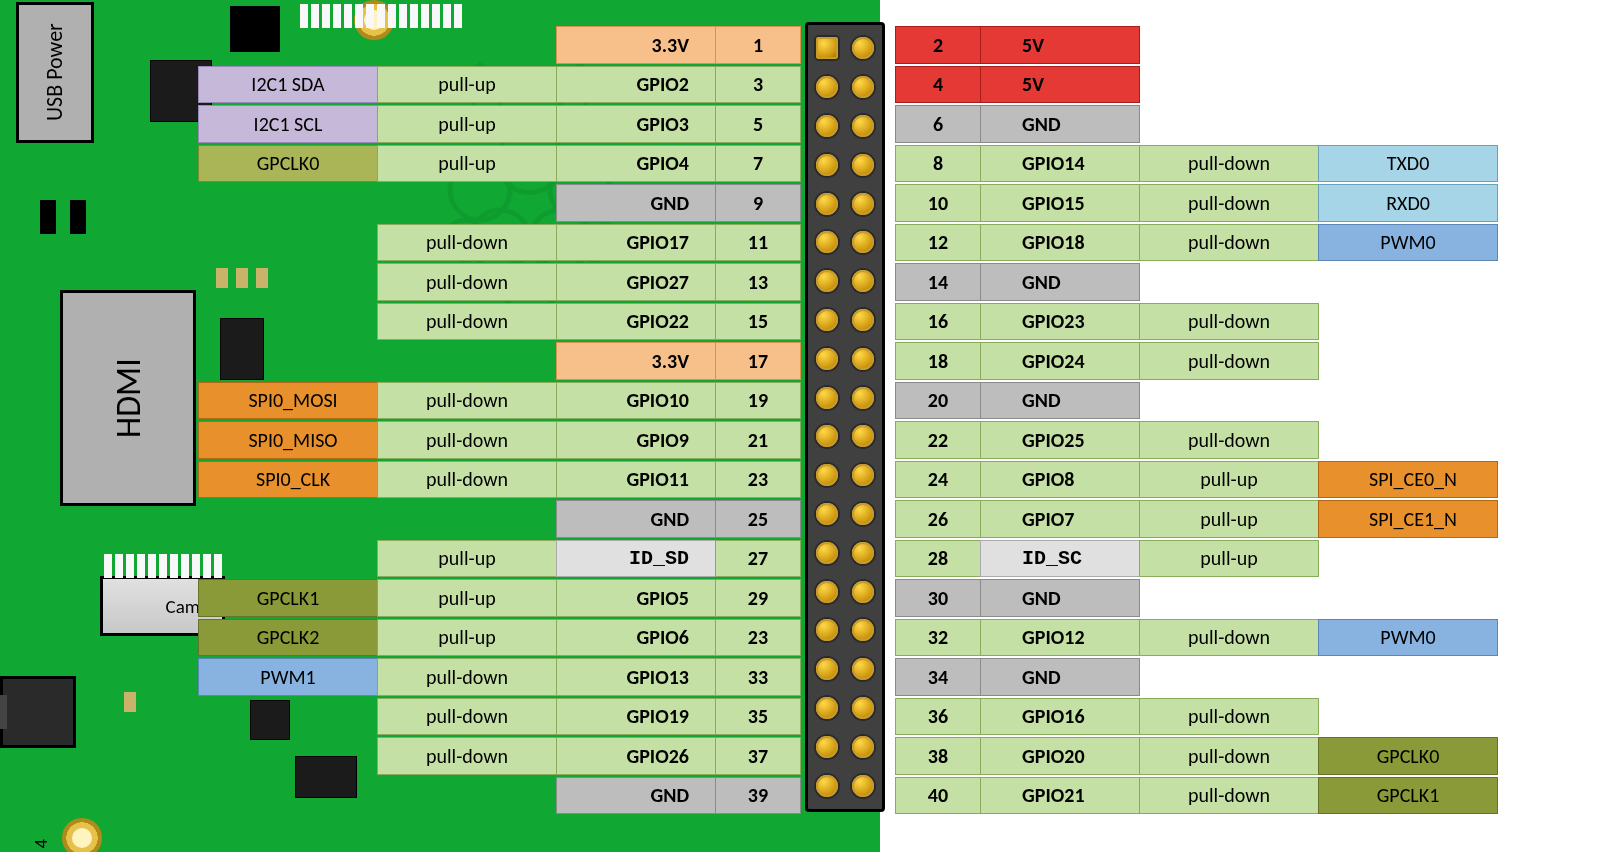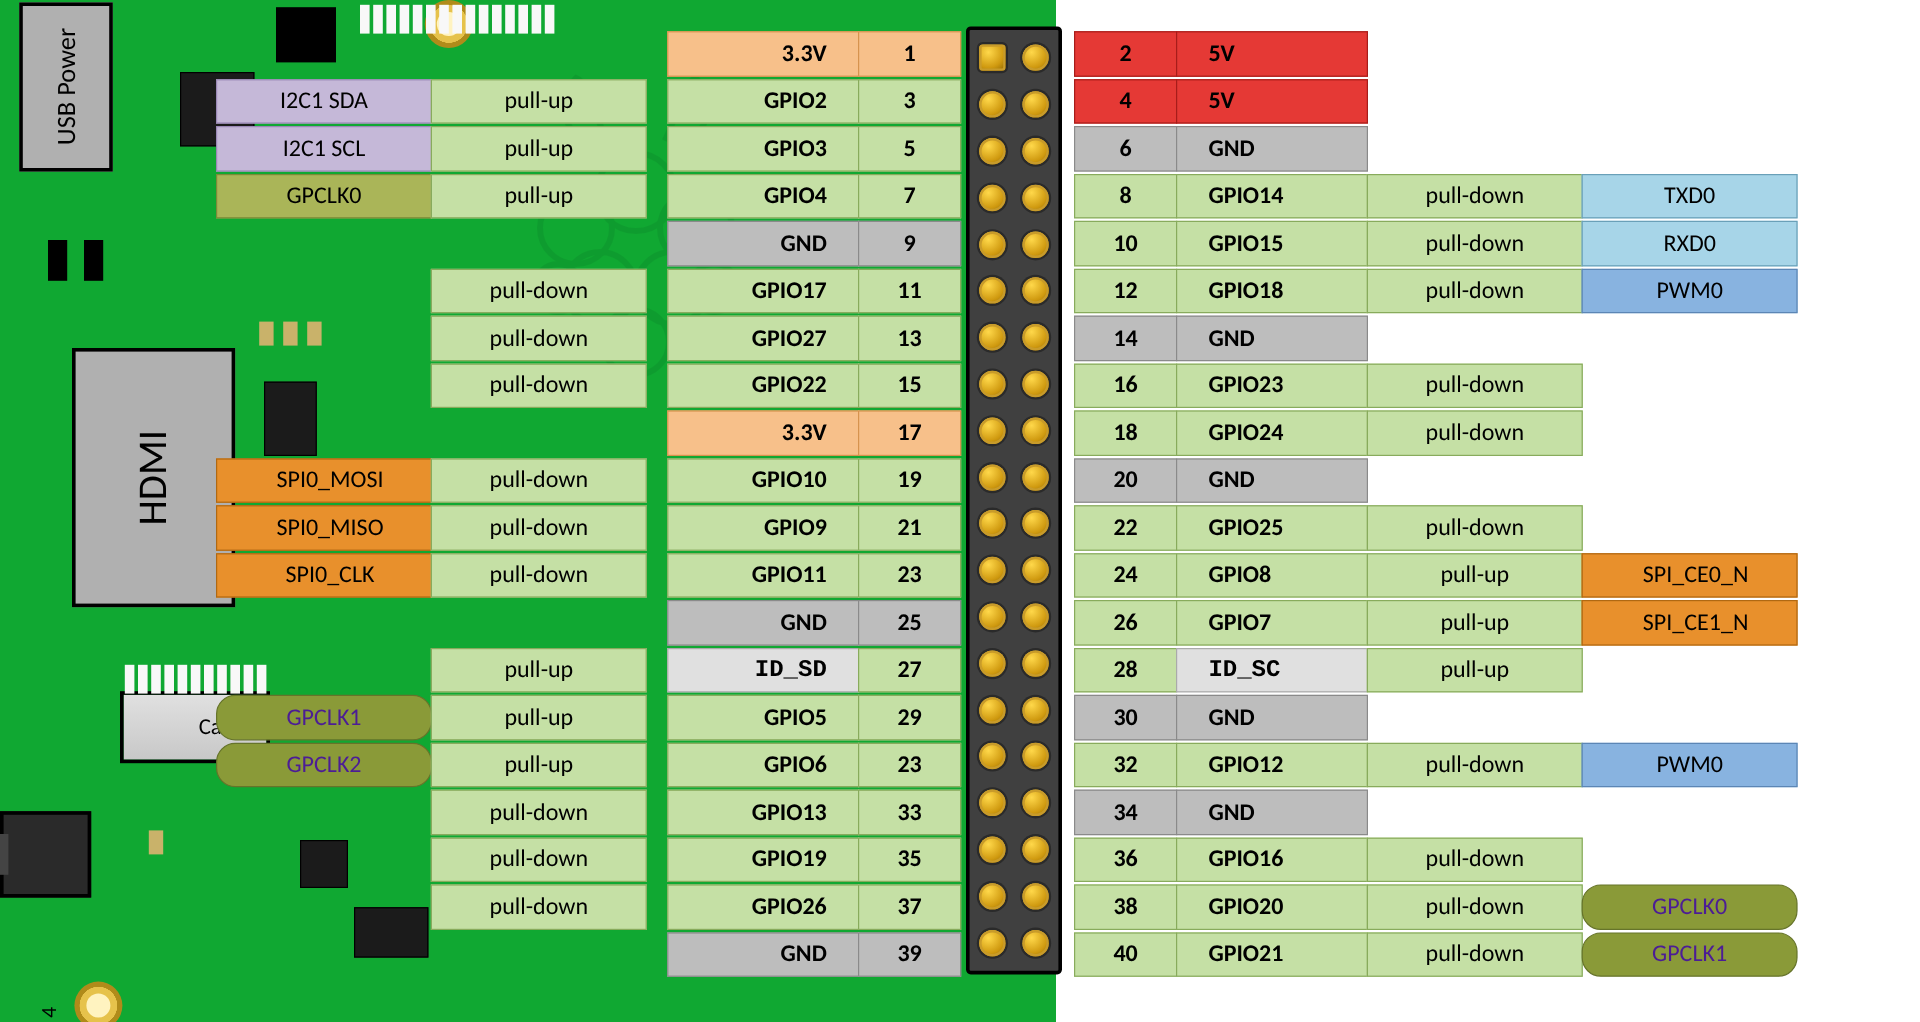--- a/index.html
+++ b/index.html
@@ -158,37 +158,37 @@
     border: 1px solid rgba(0,0,0,0.5);
     display:flex;
     align-items:center;
     box-sizing: border-box;
     padding: 0 14px;
     white-space: nowrap;
     margin-left: -1px;
   }
   .cell.b { font-weight: 700; }
   .pinno { width: 86px; justify-content:center; font-weight:700; }
-  .name  { width: 160px; font-weight:700; padding-left: 26px;}
+  .name  { width: 160px; font-weight:700; padding-left: 41px;}
   .pull  { width: 180px; font-weight:400; justify-content:center;}
   .alt   { width: 180px; font-weight:400; justify-content:center;}
 
   .labels.left .row { flex-direction: row-reverse; }
   .labels.left .cell { margin-left:0; margin-right:-1px;}
-  .labels.left .name { justify-content: flex-end; padding-right: 26px; padding-left:14px;margin-left:18px;}
+  .labels.left .name { justify-content: flex-end; padding-right: 26px; padding-left:14px;}
 
   
   .t-gpio  { background: var(--col-green); border-color: var(--col-green-b) !important; }
   .t-3v3   { background: var(--col-orange-pwr); border-color:#d6934e !important; }
   .t-5v    { background: var(--col-red); border-color:#a71d1a !important; color:#000;}
   .t-gnd   { background: var(--col-grey); border-color:#8a8a8a !important; }
   .t-id    { background: var(--col-grey-light); border-color:#aaa !important;font-family:Liberation Mono, monospace; }
   .t-i2c   { background: var(--col-purple); border-color:#9a88b6 !important; }
   .t-gpclk { background: var(--col-olive); border-color:#7d8a38 !important; }
-  .t-gpclk-dark { background: var(--col-olive-dark); border-color:#66742a !important; color:#4c1d95;border-radius:16px;}
+  .t-gpclk-dark { background: var(--col-olive-dark); border-color:#66742a !important; color:#000000;}
   .t-spi   { background: var(--col-orange-spi); border-color:#b06812 !important; color:#000;padding-left:24px;}
   .t-uart  { background: var(--col-blue-uart); border-color:#6aa0b8 !important;}
   .t-pwm   { background: var(--col-blue-pwm); border-color:#5c86b5 !important;}
 
   
   .page-no { position:absolute; left:30px; bottom:4px; writing-mode: vertical-rl; transform: rotate(180deg); font-size:18px; color:#000; z-index:2;}
 
   
   .mhole { position:absolute; width:40px; height:40px; border-radius:50%; background: radial-gradient(circle,#e6c24b 0 55%, #b08b1a 56% 100%); z-index:1;}
   .mhole::after{content:"";position:absolute;inset:10px;border-radius:50%;background:#fff3c0;}
@@ -435,20 +435,21 @@
       <div class="row">
         <div class="cell pinno t-gpio">23</div>
         <div class="cell name b t-gpio">GPIO6</div>
         <div class="cell pull t-gpio">pull-up</div>
         <div class="cell alt t-gpclk-dark">GPCLK2</div>
       </div>
       <div class="row">
         <div class="cell pinno t-gpio">33</div>
         <div class="cell name b t-gpio">GPIO13</div>
         <div class="cell pull t-gpio">pull-down</div>
+        <div class="cell alt t-pwm">PWM1</div>
       </div>
       <div class="row">
         <div class="cell pinno t-gpio">35</div>
         <div class="cell name b t-gpio">GPIO19</div>
         <div class="cell pull t-gpio">pull-down</div>
       </div>
       <div class="row">
         <div class="cell pinno t-gpio">37</div>
         <div class="cell name b t-gpio">GPIO26</div>
         <div class="cell pull t-gpio">pull-down</div>

